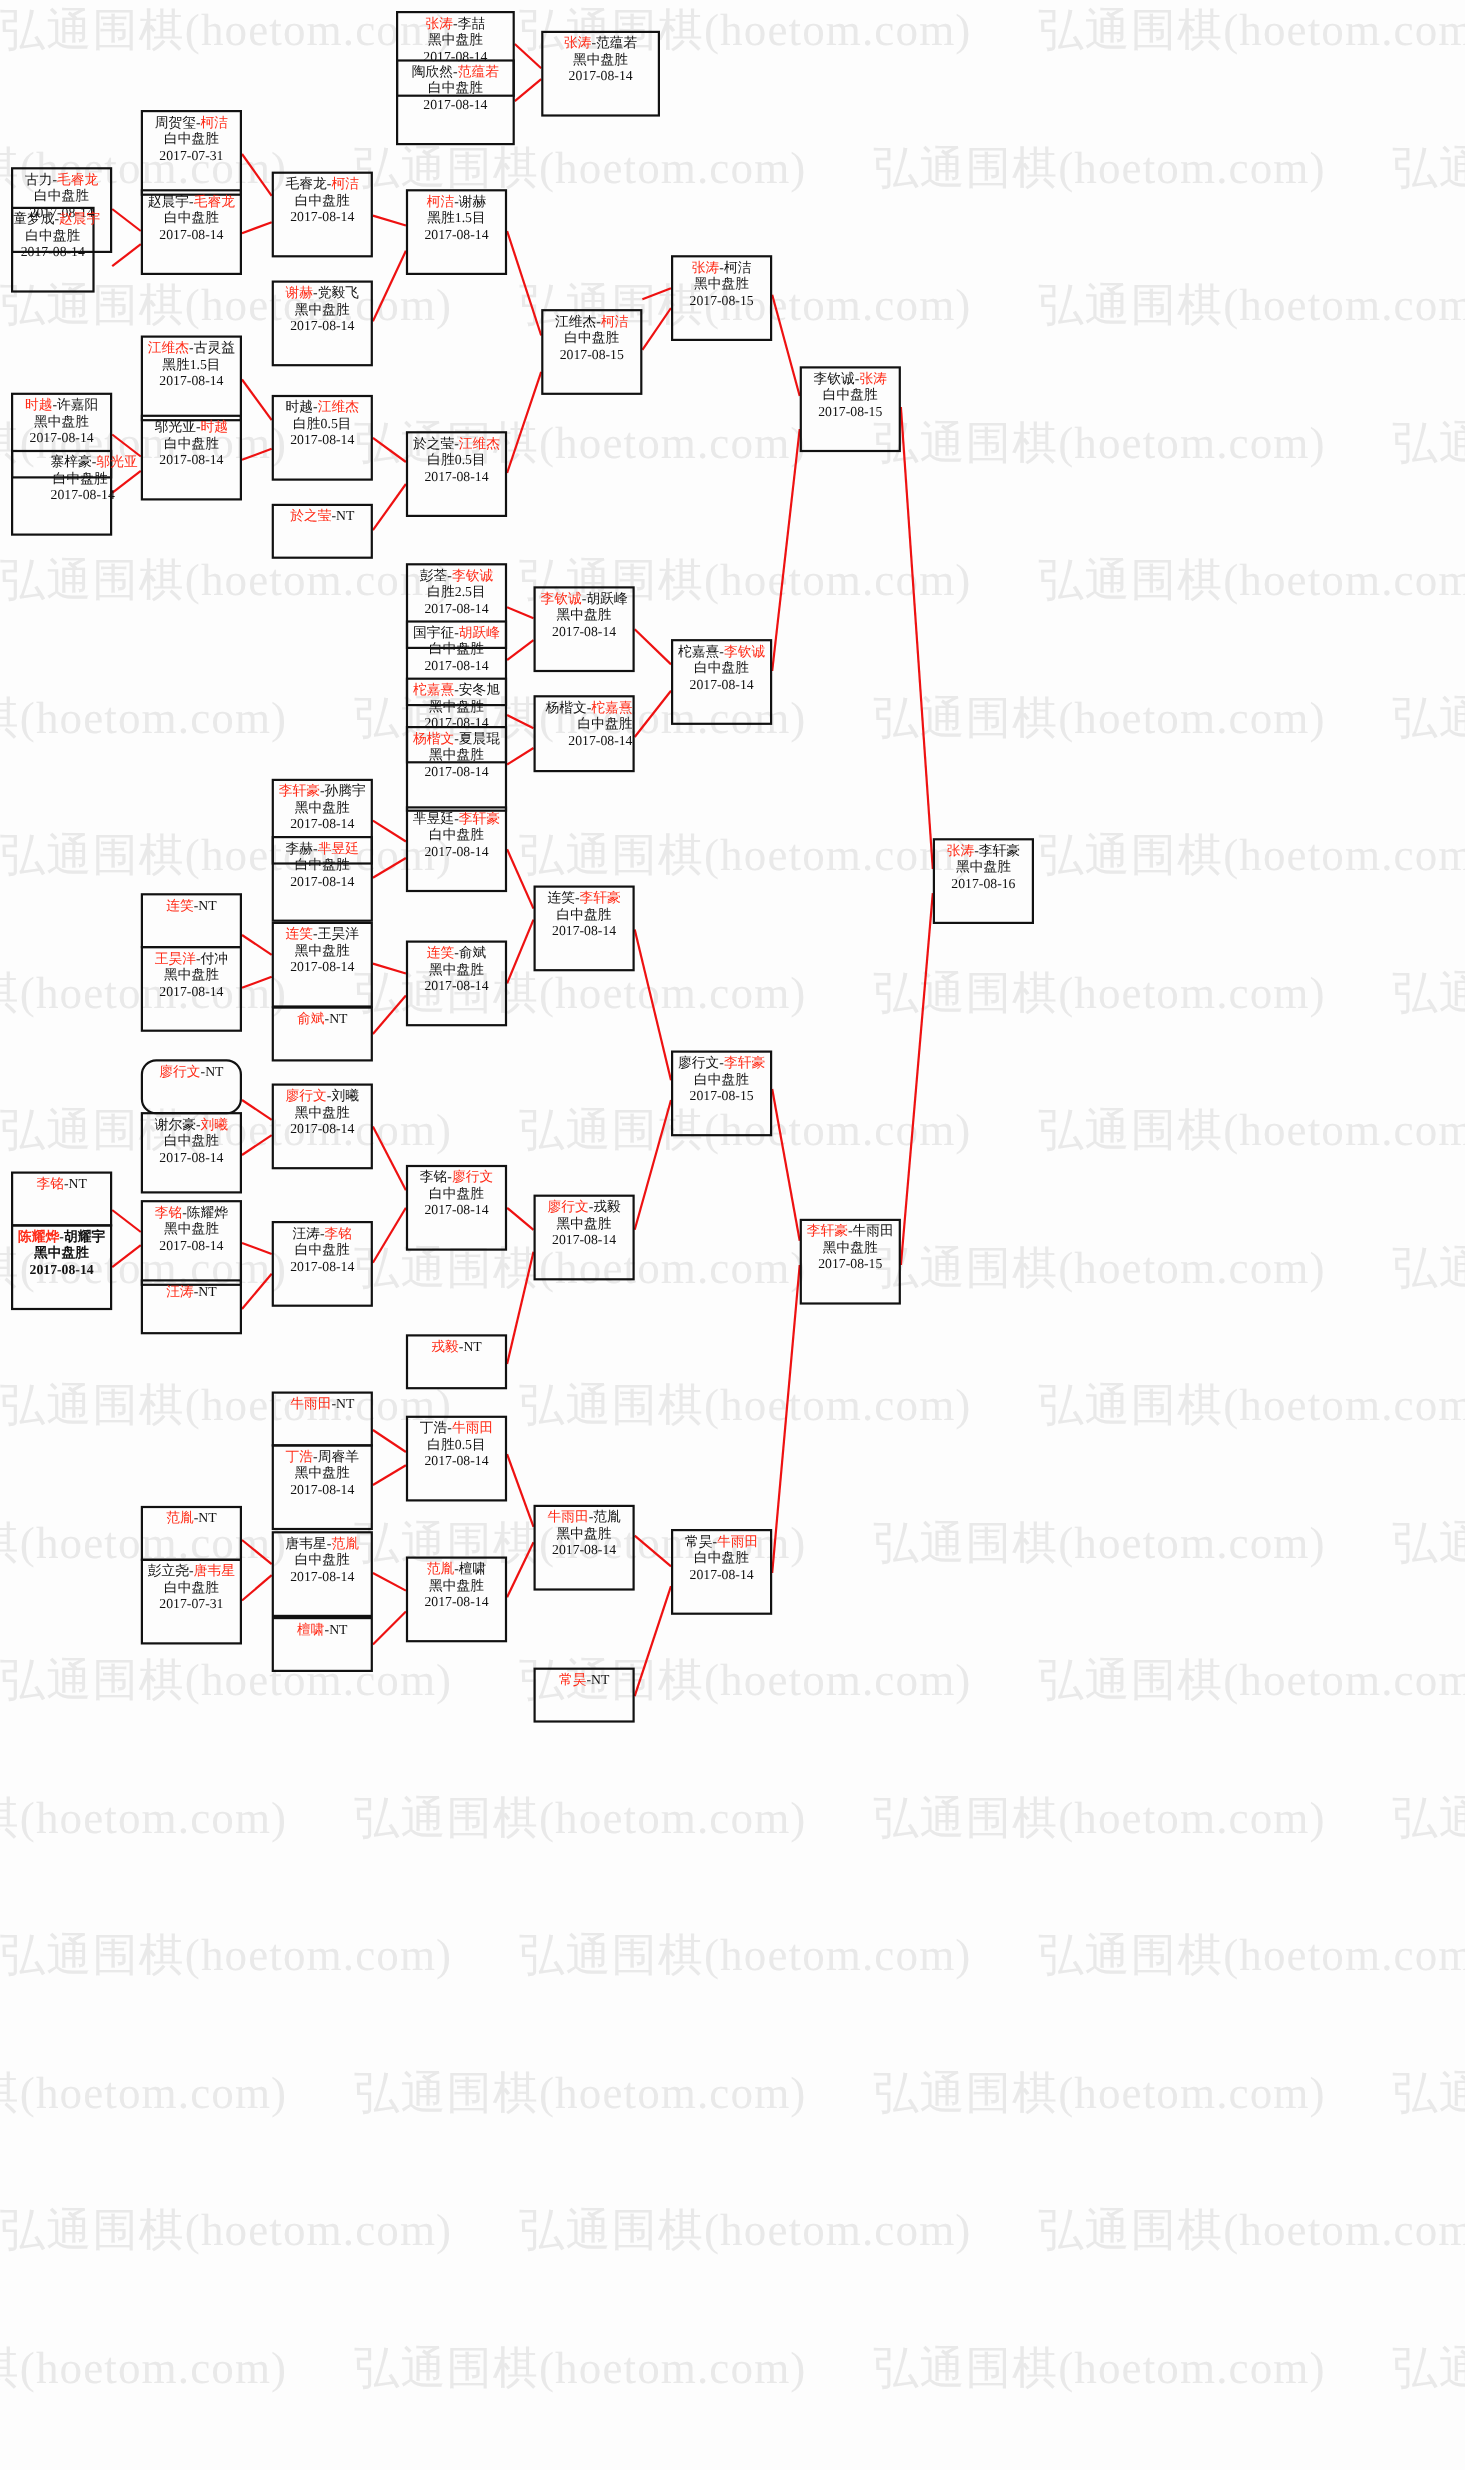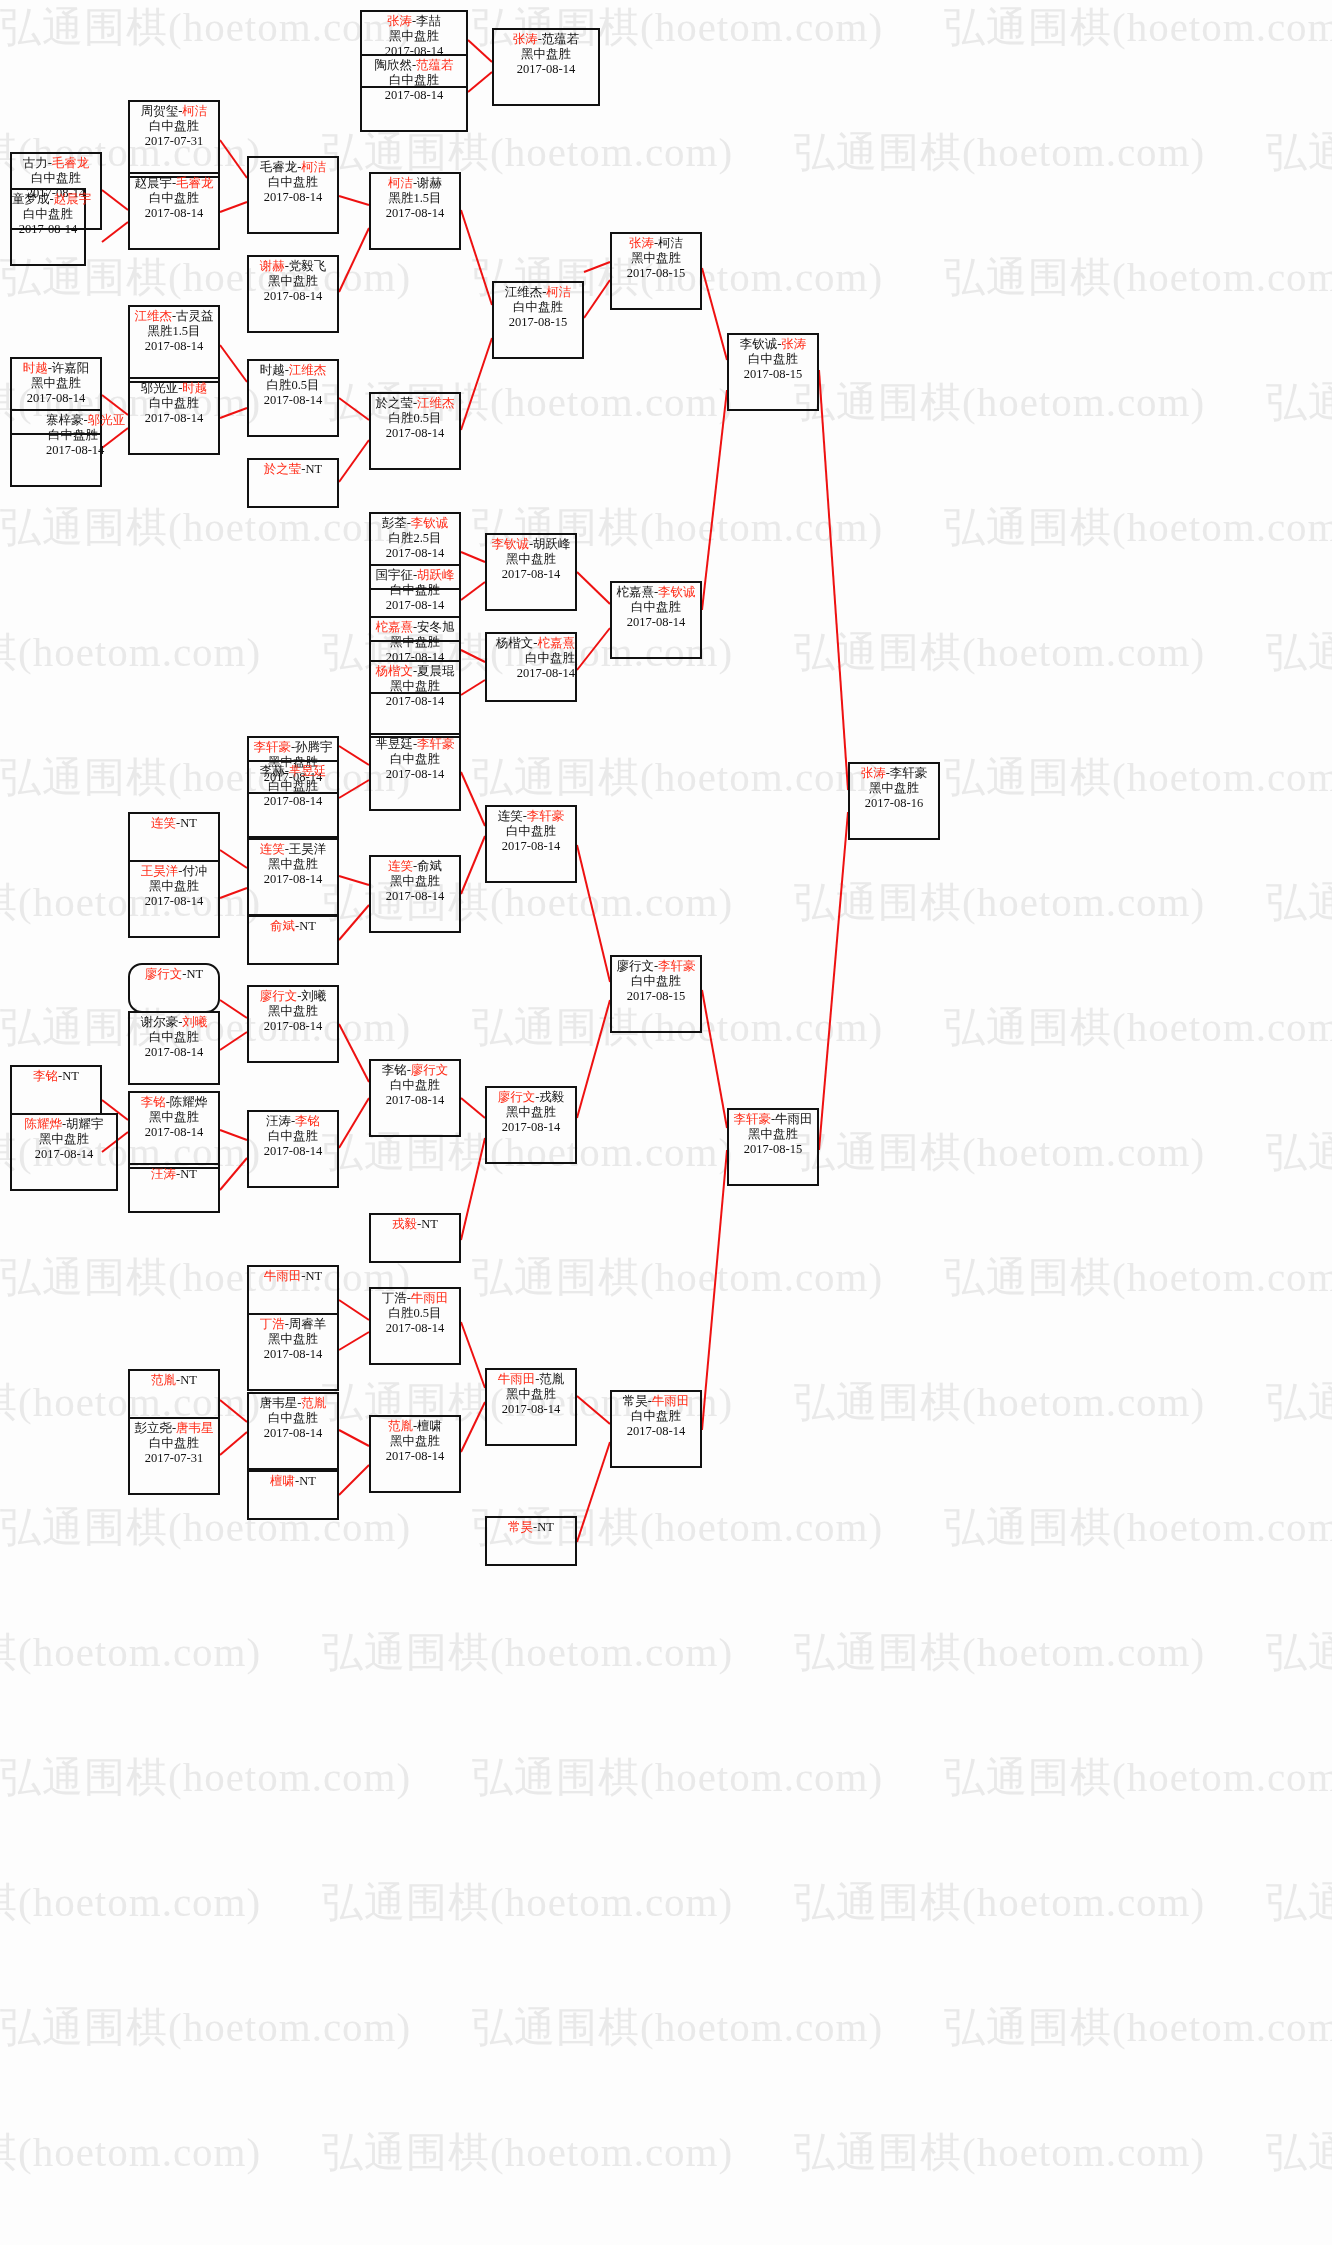--- a/index.html
+++ b/index.html
@@ -298,21 +298,21 @@
     <div class="match-box" style="left: 610px; top: 581px; width: 92px; height: 78px;">
       <span class="ln"><span class="nm">柁嘉熹</span><span>-</span><span class="win">李钦诚</span></span>
       <span class="ln">白中盘胜</span>
       <span class="ln">2017-08-14</span>
     </div>
     <div class="match-box" style="left: 727px; top: 333px; width: 92px; height: 78px;">
       <span class="ln"><span class="nm">李钦诚</span><span>-</span><span class="win">张涛</span></span>
       <span class="ln">白中盘胜</span>
       <span class="ln">2017-08-15</span>
     </div>
-    <div class="match-box" style="left: 247px; top: 736px; width: 92px; height: 58px;">
+    <div class="match-box" style="left: 247px; top: 708px; width: 92px; height: 78px;">
       <span class="ln"><span class="win">李轩豪</span><span>-</span><span class="nm">孙腾宇</span></span>
       <span class="ln">黑中盘胜</span>
       <span class="ln">2017-08-14</span>
     </div>
     <div class="match-box" style="left: 247px; top: 760px; width: 92px; height: 78px;">
       <span class="ln"><span class="nm">李赫</span><span>-</span><span class="win">芈昱廷</span></span>
       <span class="ln">白中盘胜</span>
       <span class="ln">2017-08-14</span>
     </div>
     <div class="match-box" style="left: 369px; top: 733px; width: 92px; height: 78px;">
@@ -355,21 +355,21 @@
       <span class="ln">2017-08-14</span>
     </div>
     <div class="match-box" style="left: 247px; top: 985px; width: 92px; height: 78px;">
       <span class="ln"><span class="win">廖行文</span><span>-</span><span class="nm">刘曦</span></span>
       <span class="ln">黑中盘胜</span>
       <span class="ln">2017-08-14</span>
     </div>
     <div class="match-box" style="left: 10px; top: 1065px; width: 92px; height: 50px;">
       <span class="ln"><span class="win">李铭</span><span>-</span><span class="nm">NT</span></span>
     </div>
-    <div class="match-box" style="left: 10px; top: 1113px; width: 108px; height: 78px;">
+    <div class="match-box" style="left: 10px; top: 1113px; width: 92px; height: 78px; font-weight: bold;">
       <span class="ln"><span class="win">陈耀烨</span><span>-</span><span class="nm">胡耀宇</span></span>
       <span class="ln">黑中盘胜</span>
       <span class="ln">2017-08-14</span>
     </div>
     <div class="match-box" style="left: 128px; top: 1091px; width: 92px; height: 78px;">
       <span class="ln"><span class="win">李铭</span><span>-</span><span class="nm">陈耀烨</span></span>
       <span class="ln">黑中盘胜</span>
       <span class="ln">2017-08-14</span>
     </div>
     <div class="match-box" style="left: 128px; top: 1163px; width: 92px; height: 50px;">

